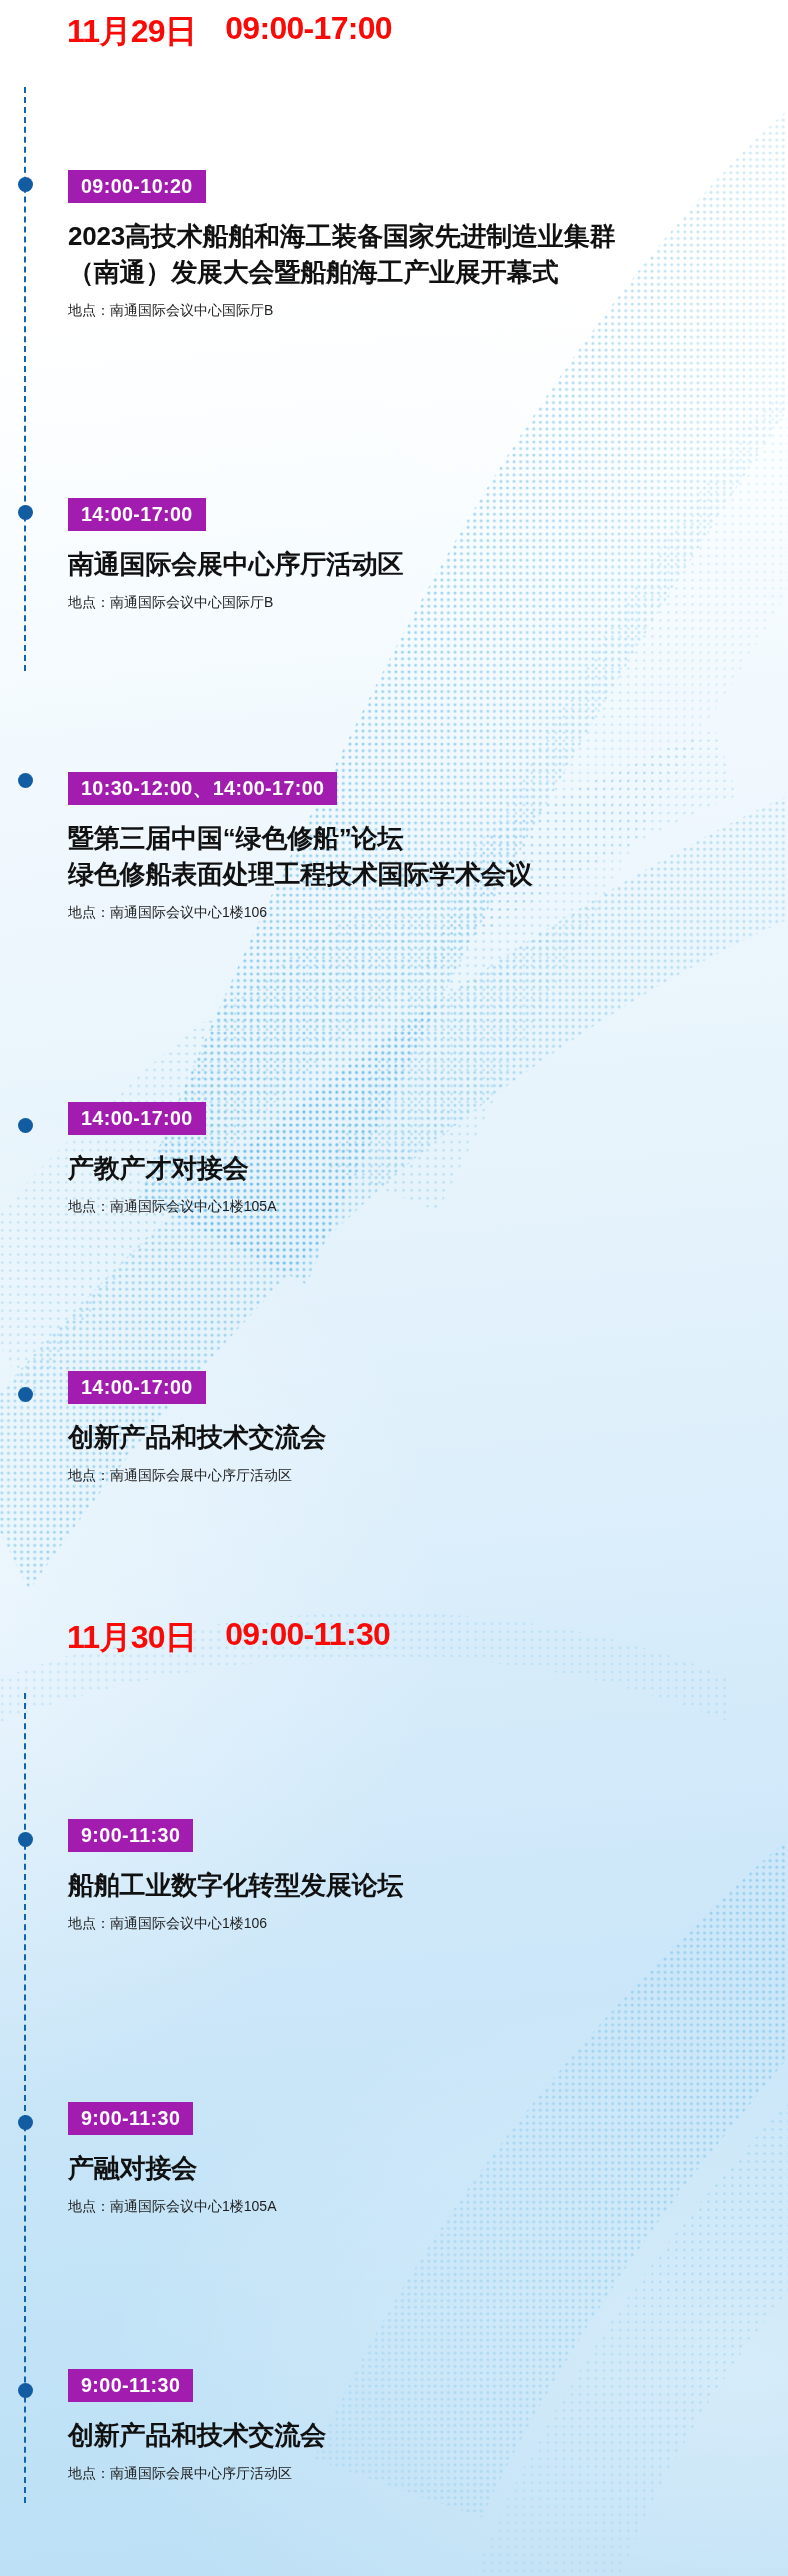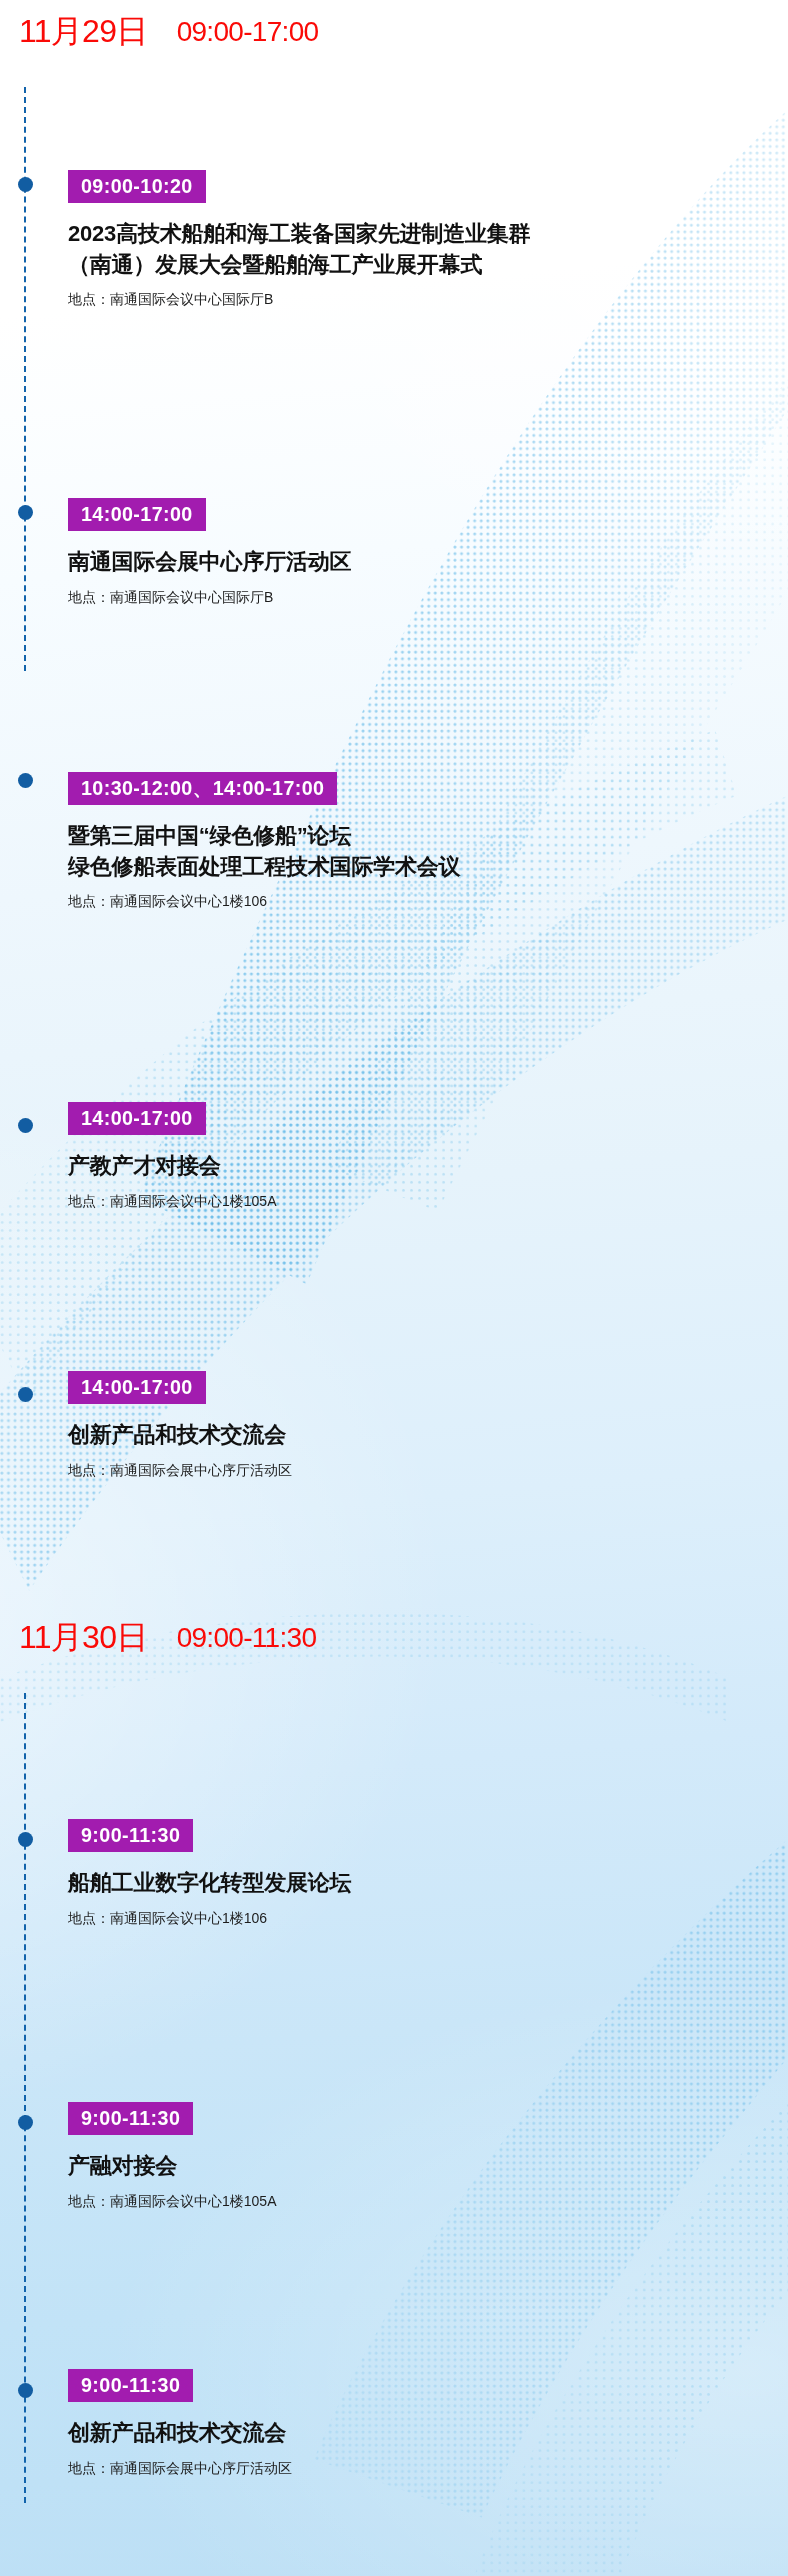--- a/index.html
+++ b/index.html
@@ -47,29 +47,30 @@
   }
 
   
   .bg-dots { position: absolute; inset: 0; z-index: 2; pointer-events: none; }
 
   
   .page { position: relative; z-index: 5; }
 
   .day-header {
     display: flex;
-    align-items: center;
+    align-items: flex-start;
     color: #fa0a07;
-    font-weight: normal;
+    font-weight: bold;
     font-size: 32px;
     letter-spacing: -0.7px;
     white-space: nowrap;
+    margin-left: 48px;
   }
   .day-header .dh-date { margin-right: 29px; }
-  .day-header .dh-time { font-size: 28px; }
+  .day-header .dh-time { font-size: 32px; }
 
   #day1-header { position: absolute; left: 19px; top: 10.2px; }
   #day2-header { position: absolute; left: 19px; top: 1616px; }
 
   
   .rail {
     position: absolute;
     left: 19px;
     width: 11.7px;
     z-index: 6;
@@ -106,21 +107,21 @@
     letter-spacing: 0.4px;
     padding: 5.8px 13px 6.6px 13px;
     line-height: 1.06;
     white-space: nowrap;
   }
 
   .ev-title {
     margin-top: 16px;
     color: #111111;
     font-weight: bold;
-    font-size: 22px;
+    font-size: 26px;
     line-height: 1.38;
     letter-spacing: -0.2px;
     white-space: nowrap;
   }
 
   .ev-loc {
     margin-top: 10.2px;
     color: #1d1d1d;
     font-size: 14px;
     font-weight: 400;

